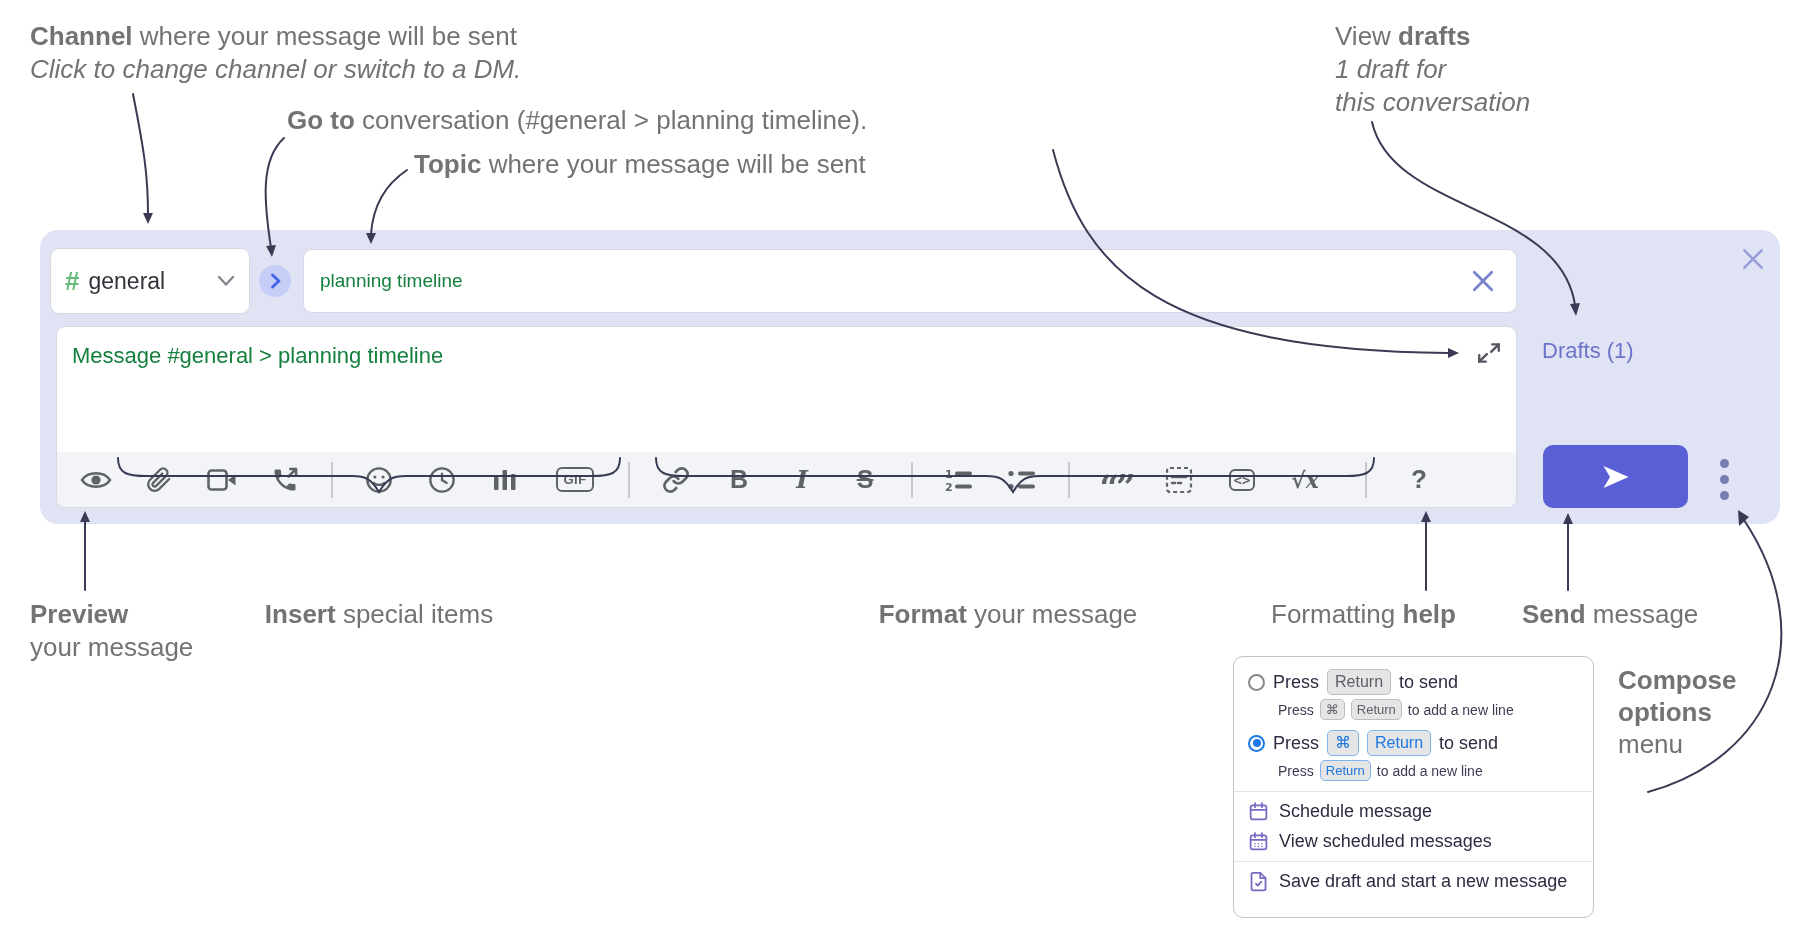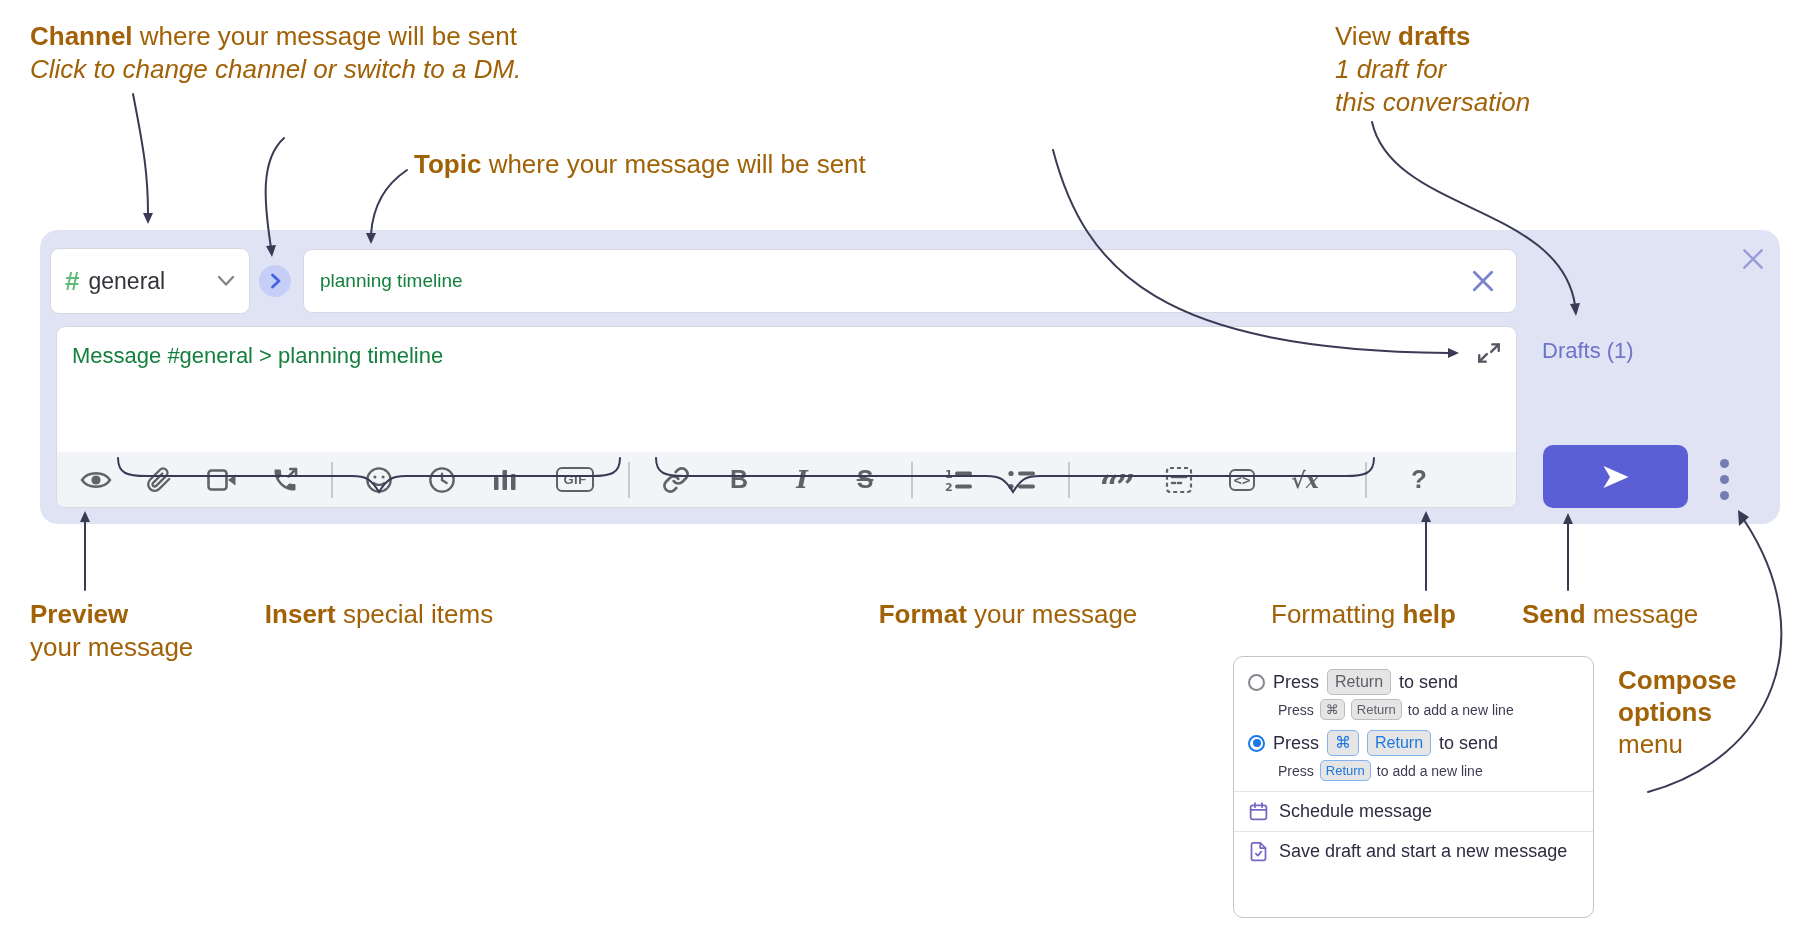--- a/index.html
+++ b/index.html
@@ -1,19 +1,19 @@
 <!DOCTYPE html>
 <html><head>
 <meta charset="utf-8">
 <style>
   html,body{margin:0;padding:0;background:#ffffff;}
   .canvas{position:relative;width:1814px;height:944px;font-family:"Liberation Sans",sans-serif;color:#34344f;overflow:hidden;}
   .abs{position:absolute;}
   
-  .ann{font-size:26px;line-height:33px;color:#a16207;white-space:nowrap;}
+  .ann{font-size:26px;line-height:33px;color:#737373;white-space:nowrap;}
   .ann b{font-weight:700;}
   .ann i{font-style:italic;}
   
   .compose{left:40px;top:230px;width:1740px;height:294px;background:#e0e3f4;border-radius:18px;}
   .whitebox{background:#ffffff;border:1px solid #d7d8e2;border-radius:9px;box-sizing:border-box;}
   .channel-box{left:50px;top:248px;width:200px;height:66px;display:flex;align-items:center;padding:0 14px;box-sizing:border-box;}
   .hash{color:#63bb78;font-weight:700;font-size:26px;margin-right:9px;}
   .channel-name{font-size:23px;color:#33333c;flex:1;}
   .goto-circle{left:259px;top:265px;width:32px;height:32px;border-radius:50%;background:#c6cef8;display:flex;align-items:center;justify-content:center;}
   .topic-box{left:303px;top:249px;width:1214px;height:64px;display:flex;align-items:center;padding:0 16px;box-sizing:border-box;}
@@ -59,20 +59,23 @@
 </head>
 <body>
 
 <div class="canvas">
 
   <div class="abs ann" style="left:30px;top:20px;">
     <div><b>Channel</b><span> where your message will be sent</span></div>
     <div><i>Click to change channel or switch to a DM.</i></div>
   </div>
 
+  <div class="abs ann" style="left:287px;top:104px;">
+    <b>Go to</b><span> conversation (#general &gt; planning timeline).</span>
+  </div>
 
   <div class="abs ann" style="left:414px;top:148px;">
     <b>Topic</b><span> where your message will be sent</span>
   </div>
 
 
   <div class="abs ann" style="left:1335px;top:20px;">
     <div><span>View </span><b>drafts</b></div>
     <div><i>1 draft for</i></div>
     <div><i>this conversation</i></div>
@@ -287,20 +290,35 @@
     </div>
     <div class="pdiv"></div>
     <div class="pitem">
       <svg class="picon" viewBox="0 0 24 24" fill="none" stroke="#7568c2" stroke-width="2" stroke-linecap="round">
           <rect x="3" y="5" width="18" height="16" rx="2.5"></rect>
           <line x1="8" y1="2.5" x2="8" y2="7"></line>
           <line x1="16" y1="2.5" x2="16" y2="7"></line>
           <line x1="3" y1="10" x2="21" y2="10"></line>
         </svg>
       <span>Schedule message</span>
+    </div>
+    <div class="pitem">
+      <svg class="picon" viewBox="0 0 24 24" fill="none" stroke="#7568c2" stroke-width="2" stroke-linecap="round">
+          <rect x="3" y="5" width="18" height="16" rx="2.5"></rect>
+          <line x1="8" y1="2.5" x2="8" y2="7"></line>
+          <line x1="16" y1="2.5" x2="16" y2="7"></line>
+          <line x1="3" y1="10" x2="21" y2="10"></line>
+          <circle cx="8" cy="14.5" r=".9" fill="#7568c2" stroke="none"></circle>
+          <circle cx="12" cy="14.5" r=".9" fill="#7568c2" stroke="none"></circle>
+          <circle cx="16" cy="14.5" r=".9" fill="#7568c2" stroke="none"></circle>
+          <circle cx="8" cy="17.8" r=".9" fill="#7568c2" stroke="none"></circle>
+          <circle cx="12" cy="17.8" r=".9" fill="#7568c2" stroke="none"></circle>
+          <circle cx="16" cy="17.8" r=".9" fill="#7568c2" stroke="none"></circle>
+        </svg>
+      <span>View scheduled messages</span>
     </div>
     <div class="pdiv"></div>
     <div class="pitem">
       <svg class="picon" viewBox="0 0 24 24" fill="none" stroke="#7568c2" stroke-width="2" stroke-linecap="round" stroke-linejoin="round">
           <path d="M14 2H6a2 2 0 0 0-2 2v16a2 2 0 0 0 2 2h12a2 2 0 0 0 2-2V8z"></path>
           <polyline points="14 2 14 8 20 8"></polyline>
           <path d="M9 14.5l2.2 2.2 4-4.5"></path>
         </svg>
       <span>Save draft and start a new message</span>
     </div>

